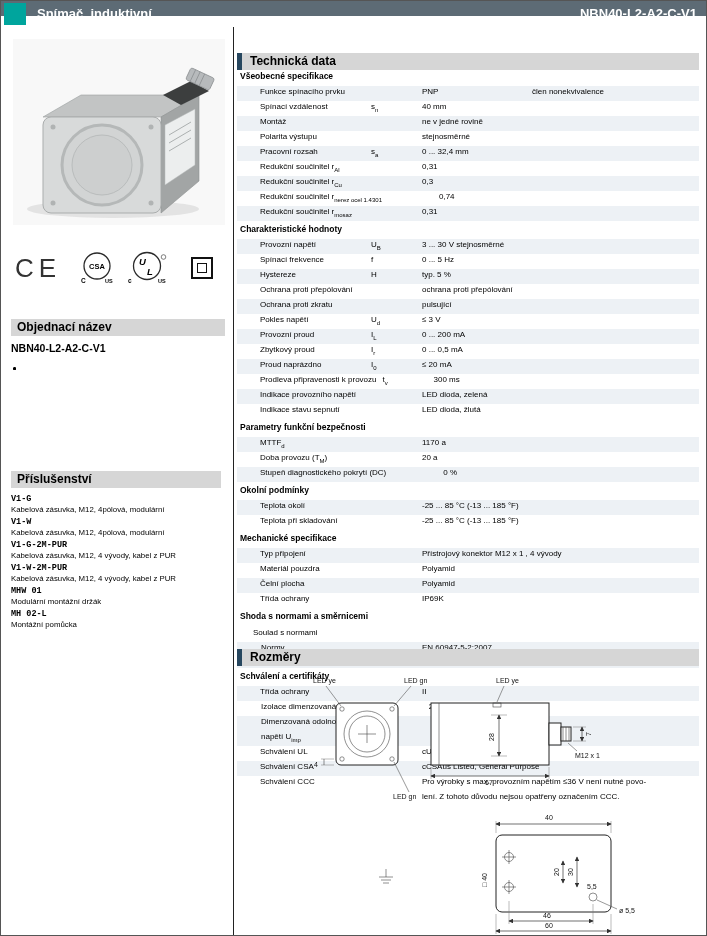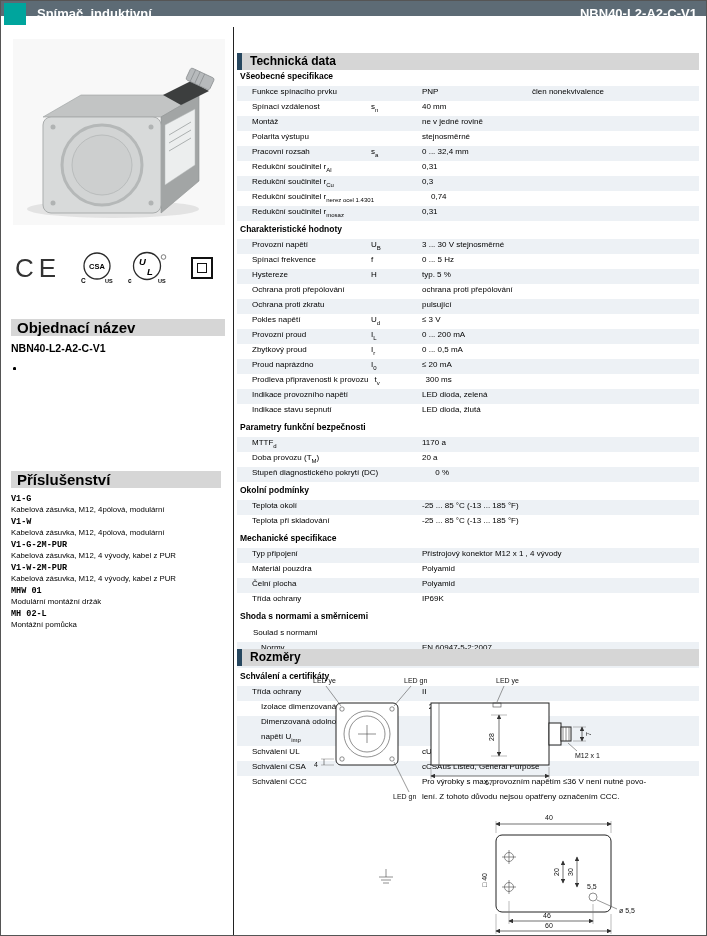--- a/index.html
+++ b/index.html
@@ -7,21 +7,21 @@
     position:relative; width:707px; height:936px; margin:0; background:#fff;
     border:1px solid #555; box-sizing:border-box; overflow:hidden;
     font-family:"Liberation Sans", sans-serif; color:#000;
   }
   
   .topbar { position:absolute; left:0; top:0; width:100%; height:15px; background:var(--header-bar,#5d6b75); }
   .logo-square { position:absolute; left:3px; top:2px; width:22px; height:22px; background:var(--accent-teal,#00a59d); }
   .topbar-left  { position:absolute; left:36px; top:5px;  color:#fff; font-weight:bold; font-size:13px; }
   .topbar-right { position:absolute; right:9px; top:5px; color:#fff; font-weight:bold; font-size:13px; }
   
-  .secbar { position:absolute; background:var(--section-bar,#d6d6d6); font-weight:bold; font-size:15px;
+  .secbar { position:absolute; background:var(--section-bar,#d6d6d6); font-weight:bold; font-size:12px;
             height:17px; line-height:17px; padding-left:6px; box-sizing:border-box; }
   .secbar.big { font-size:12px; padding-left:13px; }
   .secbar.big::before { content:""; position:absolute; left:0; top:0; width:5px; height:17px; background:#27475f; }
   .bar-order { left:10px; top:318px; width:214px; }
   .bar-acc   { left:10px; top:470px; width:210px; }
   .bar-tech  { left:236px; top:52px; width:462px; }
   .bar-dims  { left:236px; top:648px; width:462px; }
   
   .photo { position:absolute; left:12px; top:38px; }
   .certs { position:absolute; left:12px; top:246px; width:212px; height:42px; display:flex; align-items:center; }
@@ -34,21 +34,21 @@
   .features li { font-size:9px; font-weight:bold; line-height:16px; padding-left:12px; position:relative; }
   .features li::before { content:"\2022"; position:absolute; left:2px; }
   .accs { position:absolute; left:10px; top:493px; width:214px; }
   .acc { margin-bottom:3px; }
   .acc-name { font-size:8.5px; font-weight:bold; line-height:10.5px;font-family:Liberation Mono, monospace; }
   .acc-desc { font-size:7.8px; line-height:9.5px; }
   .vline { position:absolute; left:232px; top:26px; width:0; height:910px; border-left:1px solid #222; }
   
   .ttable { position:absolute; left:236px; top:67px; width:462px; font-size:8px; }
   .trow { display:flex; min-height:11.4px; line-height:11.4px; }
-  .trow .cl { flex:0 0 128px; padding-left:15px; white-space:nowrap; box-sizing:border-box; }
+  .trow .cl { flex:0 0 128px; padding-left:23px; white-space:nowrap; box-sizing:border-box; }
   .trow .cs { flex:0 0 57px;  padding-left:6px; white-space:nowrap; box-sizing:border-box; }
   .trow .cv { flex:1 1 auto; white-space:nowrap; }
   .trow sub { font-size:6px; }
   .ttable .t-sec { font-weight:bold; font-size:8.5px; margin-top:3px; }
   .ttable .t-sec .cl { flex:1 1 auto; padding-left:3px; }
   .ttable .t-sub .cl { flex:1 1 auto; padding-left:16px; }
   .ttable .t-r2 .cl, .ttable .t-cont2 .cl { padding-left:24px; }
   .ttable .alt { background:var(--row-alt,#edf1f5); }
   .ttable .hasx .v { display:inline-block; width:110px; }
   

